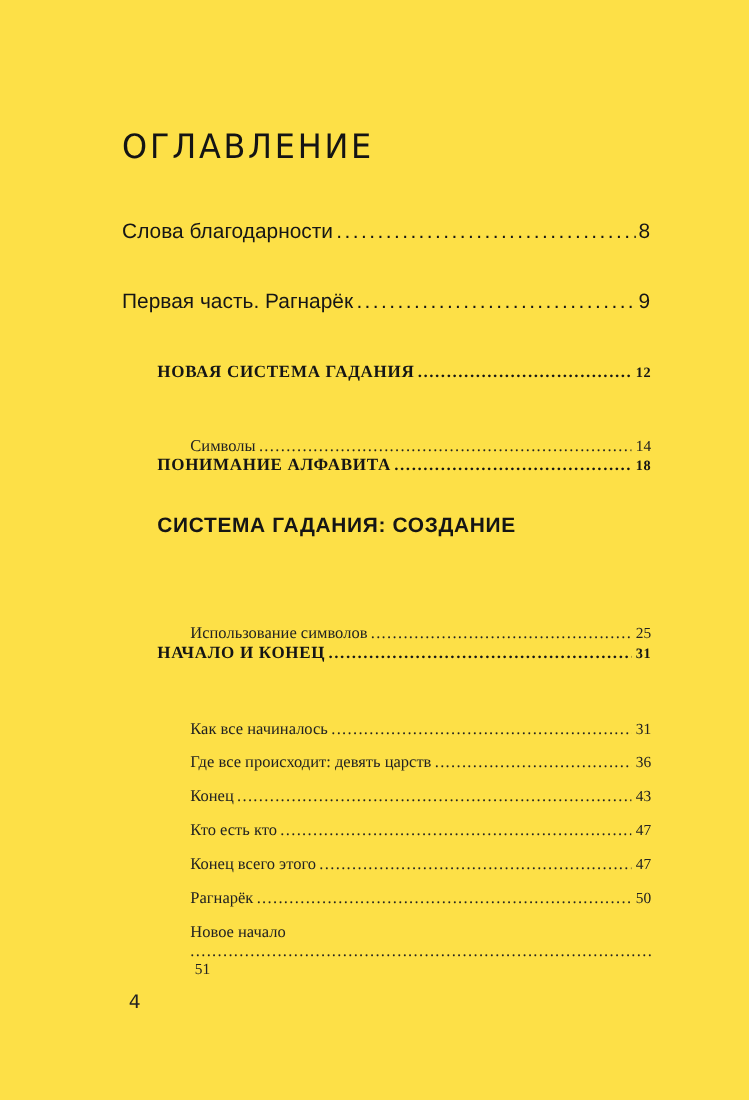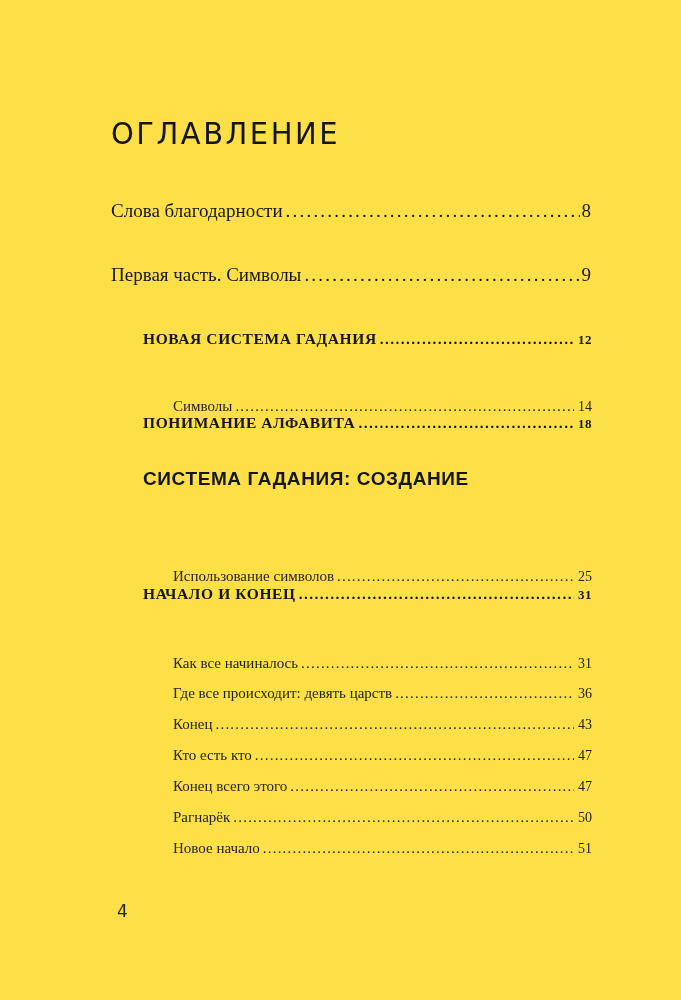--- a/index.html
+++ b/index.html
@@ -24,21 +24,21 @@
       letter-spacing: 1.2px;
     }
     .row .leader::after {
       content: "........................................................................................................................................................................";
     }
     .row .page-num { flex: 0 0 auto; padding-left: 4px; }
 
     
     .part {
       left: 111px; width: 480px;
-      font-family: Liberation Serif, serif;
+      font-family: Liberation Sans, sans-serif;
       font-size: 19px; color: #161616;
     }
     .part .leader { letter-spacing: 2.2px; }
     .part .page-num { padding-left: 2px; }
 
     
     .chapter {
       left: 143px; width: 449px;
       font-family: "Liberation Serif", serif;
       font-size: 15.5px; font-weight: 700; letter-spacing: 0.6px; color: #151515;
@@ -69,21 +69,21 @@
 
   <h1 class="title">ОГЛАВЛЕНИЕ</h1>
 
   <div class="row part" style="top:200px;">
     <span class="label">Слова благодарности</span>
     <span class="leader"></span>
     <span class="page-num">8</span>
   </div>
 
   <div class="row part" style="top:264px;">
-    <span class="label">Первая часть. Символы</span>
+    <span class="label">Первая часть. Рагнарёк</span>
     <span class="leader"></span>
     <span class="page-num">9</span>
   </div>
 
   <div class="row chapter" style="top:330px;">
     <span class="label">НОВАЯ СИСТЕМА ГАДАНИЯ</span>
     <span class="leader"></span>
     <span class="page-num">12</span>
   </div>
   <div class="row sub" style="top:370px;">
@@ -134,20 +134,20 @@
   <div class="row sub" style="top:750px;">
     <span class="label">Конец всего этого</span>
     <span class="leader"></span>
     <span class="page-num">47</span>
   </div>
   <div class="row sub" style="top:781px;">
     <span class="label">Рагнарёк</span>
     <span class="leader"></span>
     <span class="page-num">50</span>
   </div>
-  <div class="row sub" style="top:812px;">
+  <div class="row sub" style="top:812px;flex-direction:column;">
     <span class="label">Новое начало</span>
     <span class="leader"></span>
     <span class="page-num">51</span>
   </div>
 
   <div class="folio">4</div>
 </div>
 
 </body></html>

